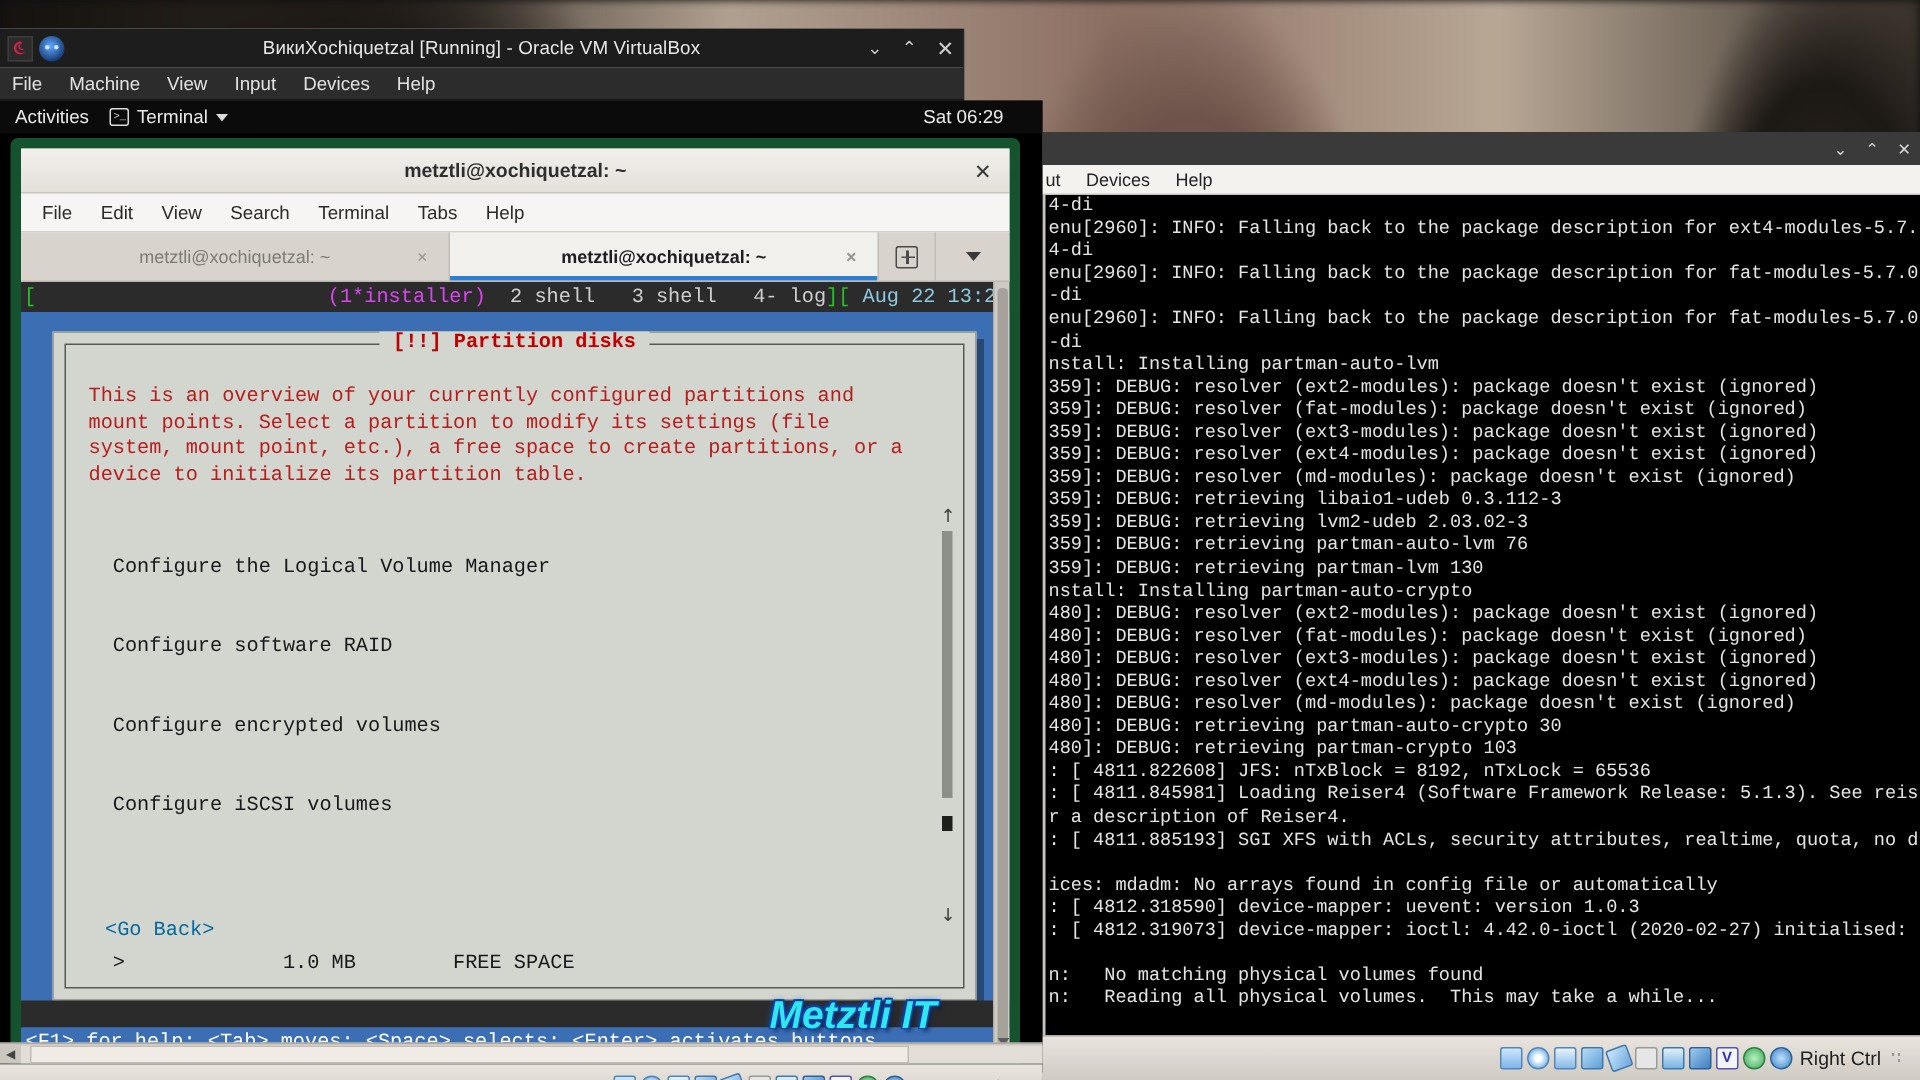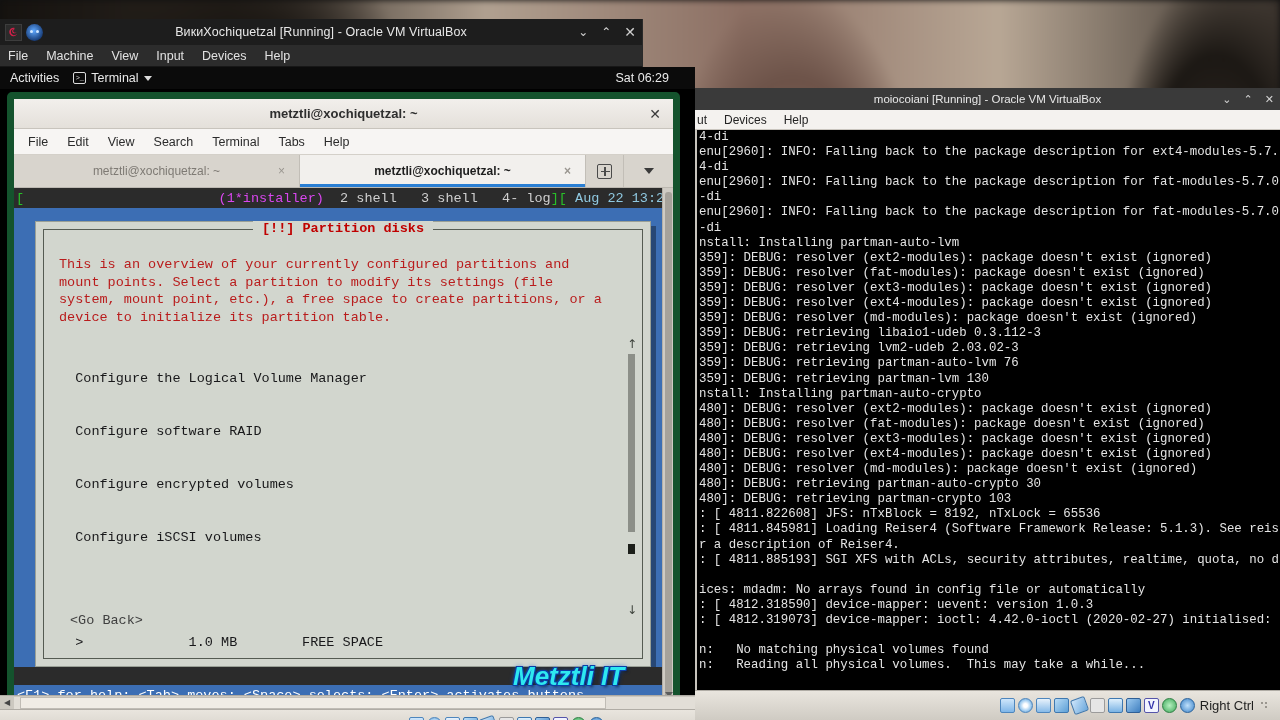--- a/index.html
+++ b/index.html
@@ -180,21 +180,21 @@
     position:absolute; left:15px; top:26px; right:18px;
     white-space:pre; line-height:17.5px; font-size:13.5px; color:#b91c1c;
   }
   .di-list {
     position:absolute; left:15px; top:105px; right:18px;
     white-space:pre; line-height:17.6px; font-size:13.5px; color:#18181a;
   }
   .di-row { height:17.6px; }
   .di-gobtn {
     position:absolute; left:26px; bottom:30px;
-    font-size:13.5px; color:#404040; white-space:pre;
+    font-size:13.5px; color:#0369a1; white-space:pre;
   }
   
   .di-scroll {
     position:absolute; right:5px; top:108px; width:12px; bottom:42px;
   }
   .di-arrow-up, .di-arrow-dn {
     position:absolute; left:2px; font-size:12px; color:#3a3f38; line-height:1;
     font-family:"DejaVu Sans",sans-serif;
   }
   .di-arrow-up { top:0; }
@@ -299,21 +299,20 @@
     display:flex; align-items:center; justify-content:flex-end; padding-right:10px;
   }
 </style>
 </head>
 <body>
 
 <div id="desktop-bg"></div>
 
 <div id="vbox-right">
   <div class="r-titlebar">
-    <div class="r-title-text">moiocoiani [Running] - Oracle VM VirtualBox</div>
     <div class="r-winbtns">
       <span>⌄</span>
       <span>⌃</span>
       <span>✕</span>
     </div>
   </div>
   <div class="r-menubar">
     <span>ut</span>
     <span>Devices</span>
     <span>Help</span>

